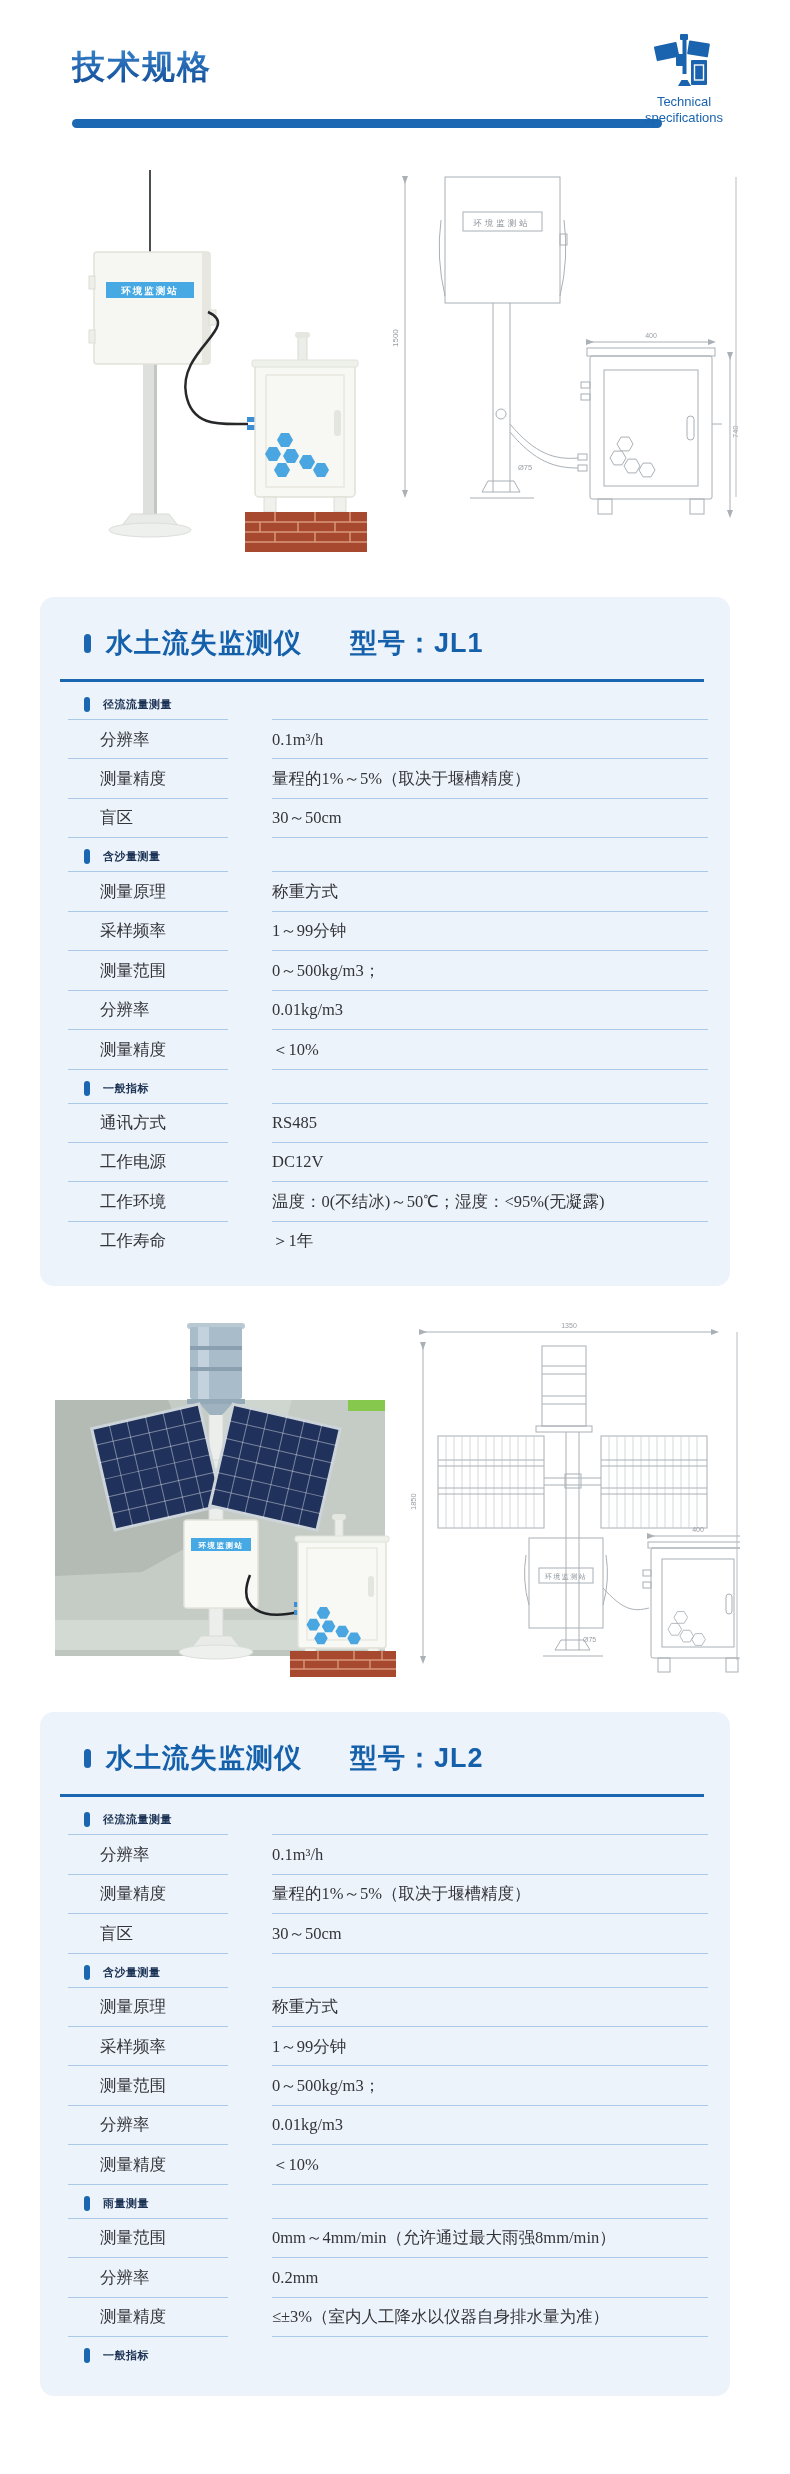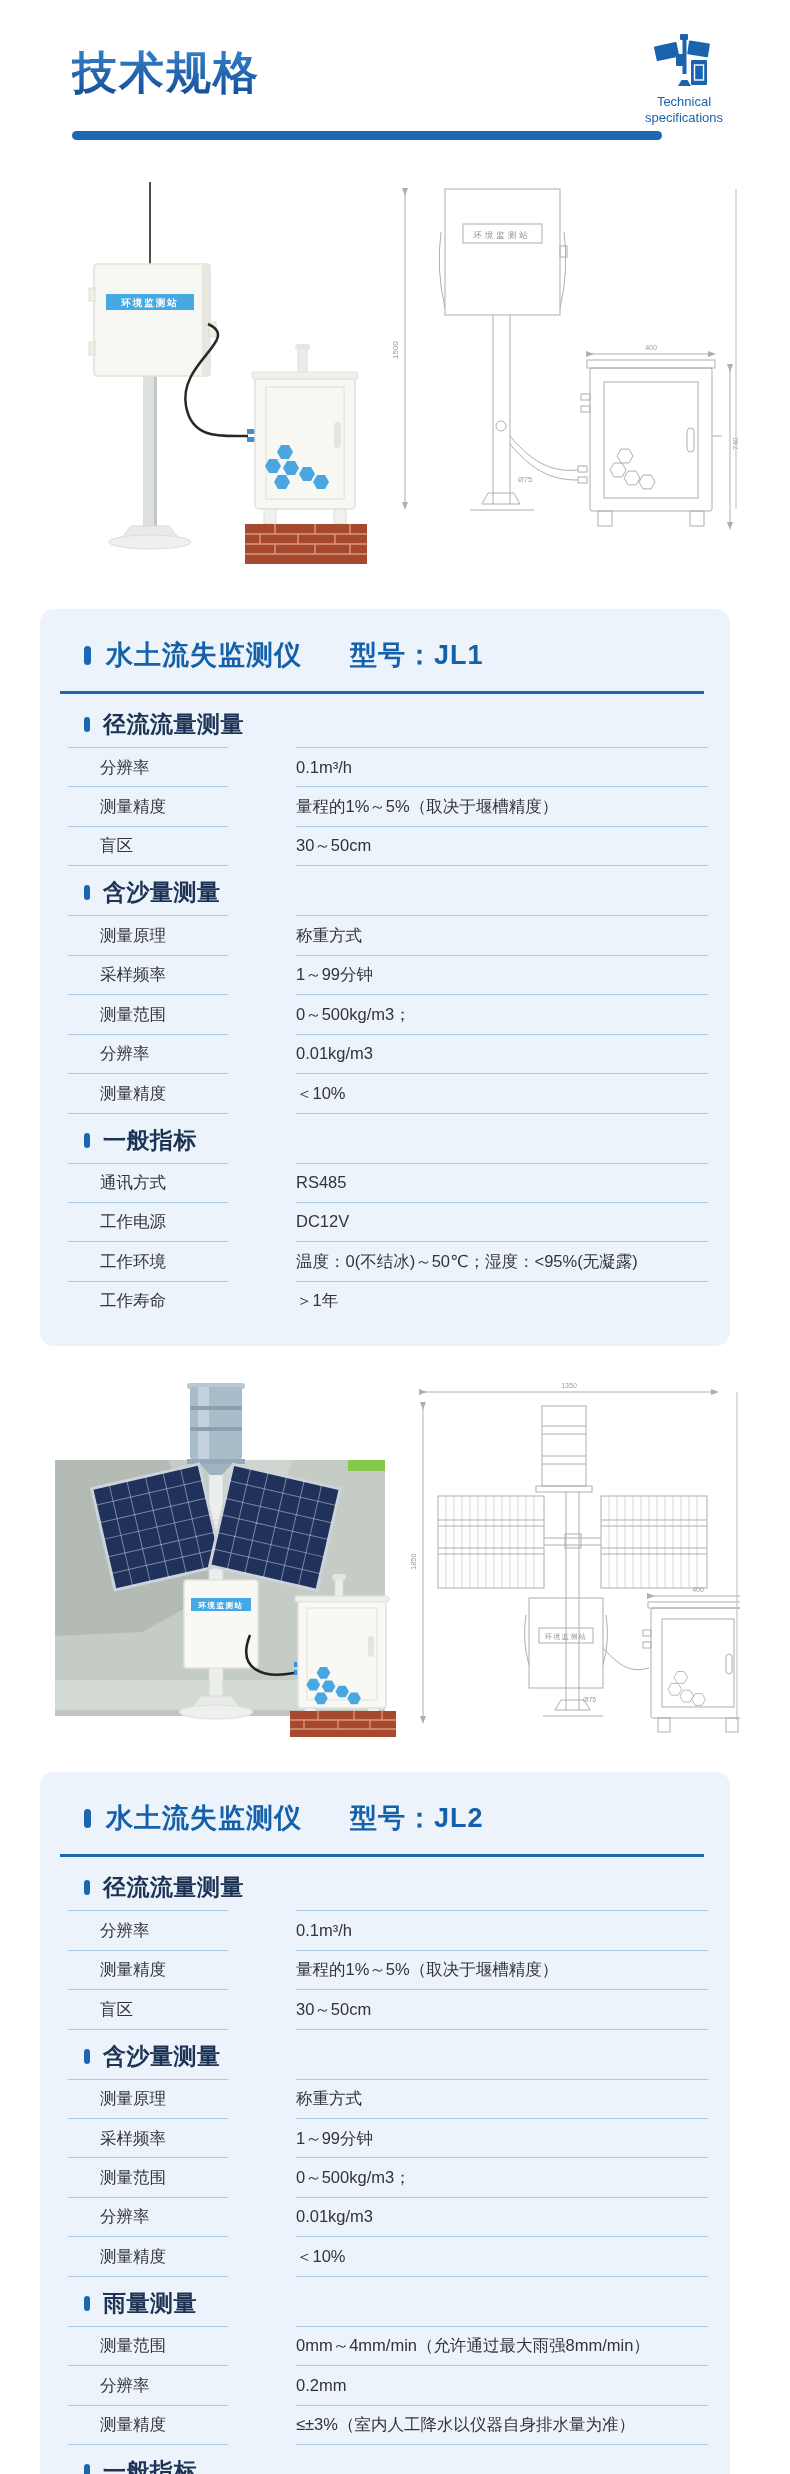--- a/index.html
+++ b/index.html
@@ -7,21 +7,21 @@
     width:790px;
     font-family:"Liberation Sans","DejaVu Sans",sans-serif;
     color:#33343a;
     -webkit-font-smoothing:antialiased;
   }
   .page{width:790px;min-height:2474px;background:#fff;overflow:hidden;}
 
   
   .header{position:relative;padding:50px 64px 0 72px;}
   .page-title{
-    margin:0;font-size:45px;font-weight:800;letter-spacing:2px;line-height:1;
+    margin:0;font-size:33px;font-weight:800;letter-spacing:2px;line-height:1;
     color:#1b63ae;
     background:linear-gradient(180deg,#3480c8 0%,#15509a 100%);
     -webkit-background-clip:text;background-clip:text;-webkit-text-fill-color:transparent;
   }
   .tagline{
     position:absolute;top:34px;right:38px;width:136px;text-align:center;
   }
   .tagline .ticon{display:block;margin:0 auto 6px;}
   .tagline .tline{display:block;font-size:13px;line-height:1.25;color:#1a63ae;}
   .header-rule{
@@ -46,27 +46,28 @@
   .pill.small{width:6px;height:15px;}
   .title-text{
     font-size:27px;font-weight:bold;color:#1460ab;letter-spacing:1px;margin-left:15px;
   }
   .model-text{
     font-size:27px;font-weight:bold;color:#1460ab;letter-spacing:1px;margin-left:48px;
   }
   .title-rule{height:3px;background:#1b66b1;margin:8px 26px 4px 20px;}
 
   .sec-head{display:flex;align-items:center;padding:11px 24px 7px 44px;}
-  .sec-name{font-size:23px;font-weight:bold;color:#1c3355;margin-left:13px;letter-spacing:.5px;}
+  .sec-name{font-size:11px;font-weight:bold;color:#1c3355;margin-left:13px;letter-spacing:.5px;}
 
   .row{
     display:grid;
     grid-template-columns:160px 1fr;
-    column-gap:68px;
+    column-gap:44px;
     margin:0 22px 0 28px;
+    font-family:Liberation Serif, serif;
   }
   .cell{
     border-top:1.5px solid #aac9e6;
     padding:8.5px 0;
     font-size:16.5px;
     line-height:1.3;
     color:#33343a;
   }
   .cell.label{padding-left:32px;}
   .section:not(:last-child) .rows .row:last-child .cell{border-bottom:1.5px solid #aac9e6;}

